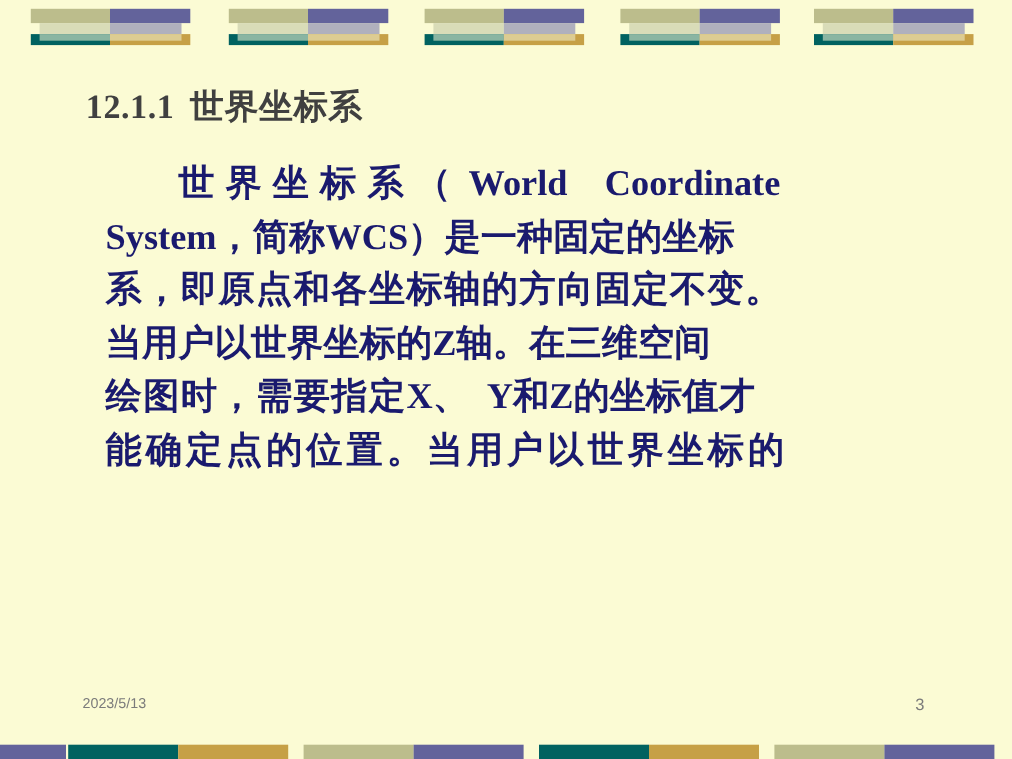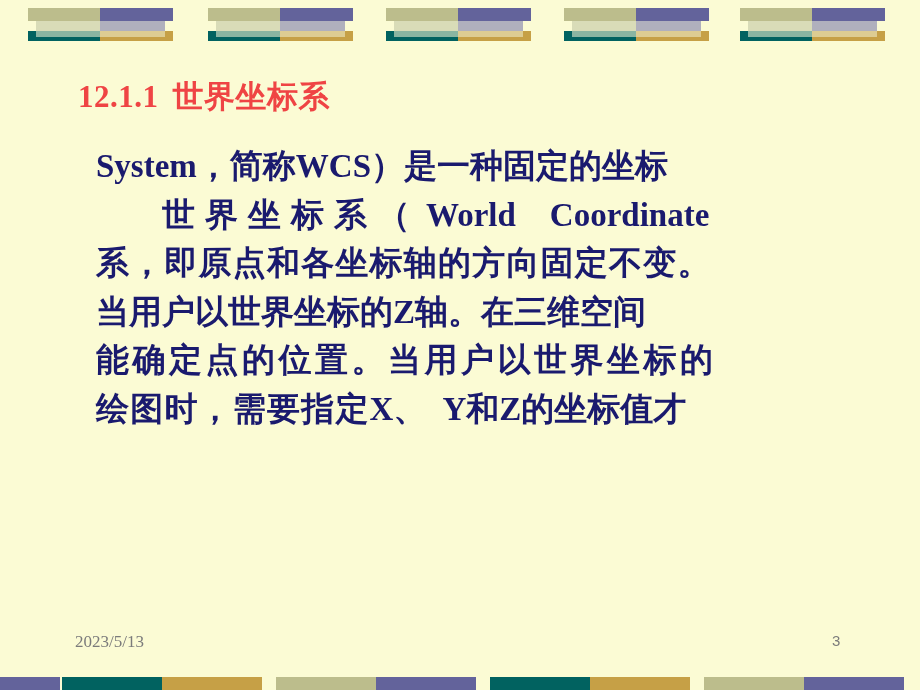--- a/index.html
+++ b/index.html
@@ -55,21 +55,21 @@
     width: 200px;
   }
   .bu-a { position: absolute; left: 0;    bottom: 0; width: 100px; height: 13px; }
   .bu-b { position: absolute; left: 100px; bottom: 0; width: 100px; height: 13px; }
 
   
   #heading {
     position: absolute;
     left: 78px;
     top: 76px;
-    color: #ef4444;
+    color: #404040;
     font-size: 31px;
     font-weight: bold;
     letter-spacing: 0.5px;
     white-space: nowrap;
   }
   #heading .num { font-family: "Liberation Serif", serif; }
   #heading .cn  { font-family: "DejaVu Sans", sans-serif; font-weight: bold; padding-left: 14px; }
 
   
   #body-text {
@@ -100,22 +100,22 @@
   .gap-lg    { display:inline-block; width: 34px; }
   .gap-md    { display:inline-block; width: 16px; }
   .indent    { display:inline-block; width: 66px; }
 
   
   #footer-date {
     position: absolute;
     left: 75px;
     top: 632px;
     color: #7b7b7b;
-    font-size: 17px;
-    font-family: Liberation Serif, serif;
+    font-size: 13px;
+    font-family: Liberation Sans, sans-serif;
   }
   #footer-page {
     position: absolute;
     left: 832px;
     top: 632px;
     color: #7b7b7b;
     font-size: 15px;
     font-family: "Liberation Sans", sans-serif;
   }
 </style>
@@ -175,42 +175,42 @@
   </div>
 </div>
 
 <div id="heading">
   <span class="num">12.1.1</span><span class="cn">世界坐标系</span>
 </div>
 
 <div id="body-text">
 
   <div class="line">
+    <span class="indent"></span><span class="cnspan just-wide">世界坐标系</span><span class="cnspan">（</span><span class="gap-md"></span><span class="enspan">World</span><span class="gap-lg"></span><span class="enspan">Coordinate</span>
+  </div>
+
+  <div class="line">
     <span class="enspan">System</span><span class="cnspan">，简称</span><span class="enspan">WCS</span><span class="cnspan">）是一种固定的坐标</span>
   </div>
 
   <div class="line">
-    <span class="indent"></span><span class="cnspan just-wide">世界坐标系</span><span class="cnspan">（</span><span class="gap-md"></span><span class="enspan">World</span><span class="gap-lg"></span><span class="enspan">Coordinate</span>
-  </div>
-
-  <div class="line">
     <span class="cnspan just-sm">系，即原点和各坐标轴的方向固定不变。</span>
   </div>
 
 
   <div class="line">
     <span class="cnspan">当用户以世界坐标的</span><span class="enspan">Z</span><span class="cnspan">轴。在三维空间</span>
   </div>
 
   <div class="line">
+    <span class="cnspan just-sm">绘图时，需要指定</span><span class="enspan">X</span><span class="cnspan">、</span><span class="gap-md"></span><span class="enspan">Y</span><span class="cnspan">和</span><span class="enspan">Z</span><span class="cnspan">的坐标值才</span>
+  </div>
+
+  <div class="line">
     <span class="cnspan just-mid">能确定点的位置。当用户以世界坐标的</span>
-  </div>
-
-  <div class="line">
-    <span class="cnspan just-sm">绘图时，需要指定</span><span class="enspan">X</span><span class="cnspan">、</span><span class="gap-md"></span><span class="enspan">Y</span><span class="cnspan">和</span><span class="enspan">Z</span><span class="cnspan">的坐标值才</span>
   </div>
 
 
 
 </div>
 
 <div id="footer-date">2023/5/13</div>
 <div id="footer-page">3</div>
 
 <div id="bottom-band">

